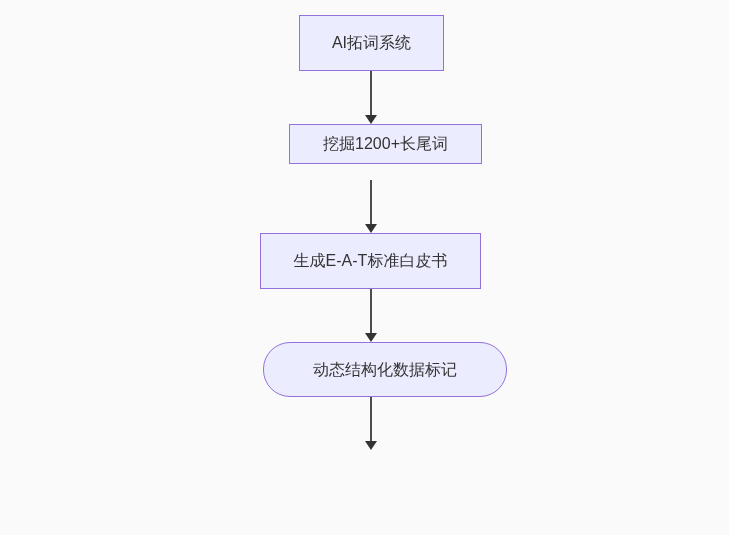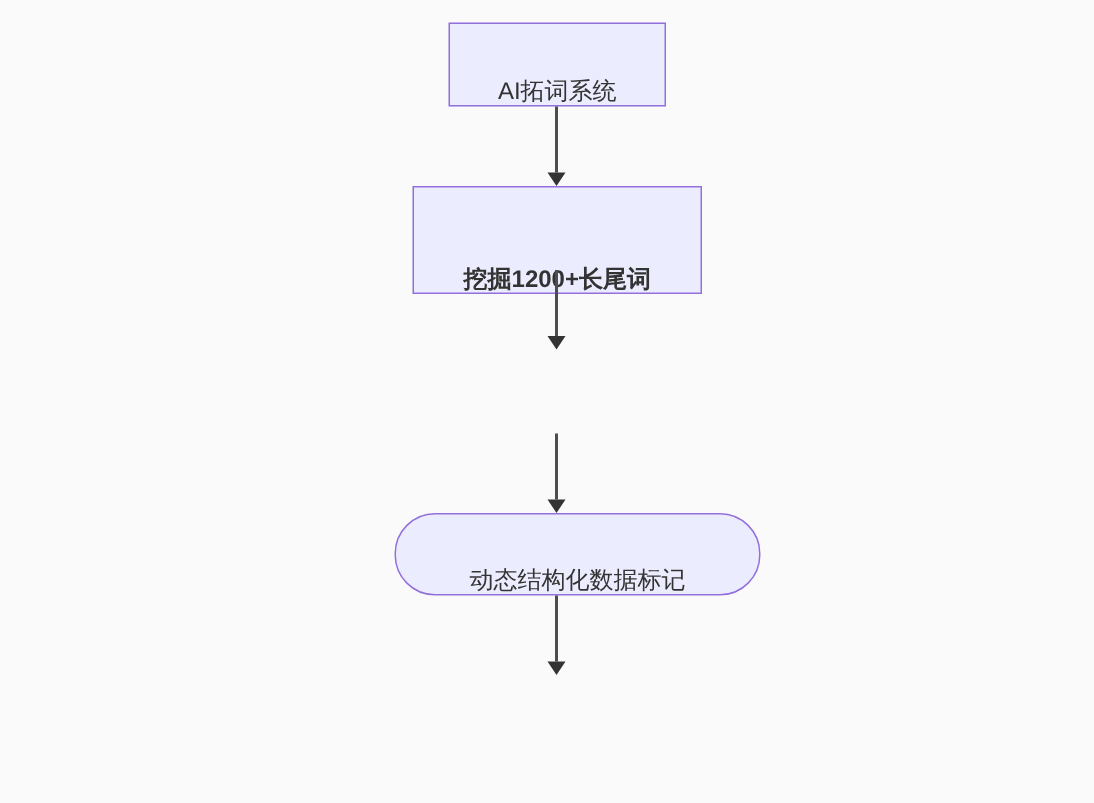--- a/index.html
+++ b/index.html
@@ -20,21 +20,21 @@
   }
   .node {
     position: absolute;
     box-sizing: border-box;
     background: #ececff;
     border: 1px solid #9370db;
     color: #333333;
     font-size: 16px;
     line-height: 1;
     display: flex;
-    align-items: flex-end;
+    align-items: center;
     justify-content: center;
     text-align: center;
     white-space: nowrap;
   }
   .edge {
     position: absolute;
     width: 12px;
     transform: translateX(-50%);
     display: flex;
     flex-direction: column;
@@ -60,29 +60,32 @@
 
   <div class="node" style="left:299px; top:15px; width:145px; height:56px;">
     <span>AI拓词系统</span>
   </div>
 
   <div class="edge" style="left:371px; top:71px; height:53px;">
     <div class="line"></div>
     <div class="arrow-head"></div>
   </div>
 
-  <div class="node" style="left:275px; top:124px; width:193px; height:72px;font-weight:bold;">
+  <div class="node" style="left:289px; top:124px; width:193px; height:40px;">
     <span>挖掘1200+长尾词</span>
   </div>
 
   <div class="edge" style="left:371px; top:180px; height:53px;">
     <div class="line"></div>
     <div class="arrow-head"></div>
   </div>
 
+  <div class="node" style="left:260px; top:233px; width:221px; height:56px;">
+    <span>生成E-A-T标准白皮书</span>
+  </div>
 
   <div class="edge" style="left:371px; top:289px; height:53px;">
     <div class="line"></div>
     <div class="arrow-head"></div>
   </div>
 
   <div class="node" style="left:263px; top:342px; width:244px; height:55px;border-radius:27px;">
     <span>动态结构化数据标记</span>
   </div>
 

